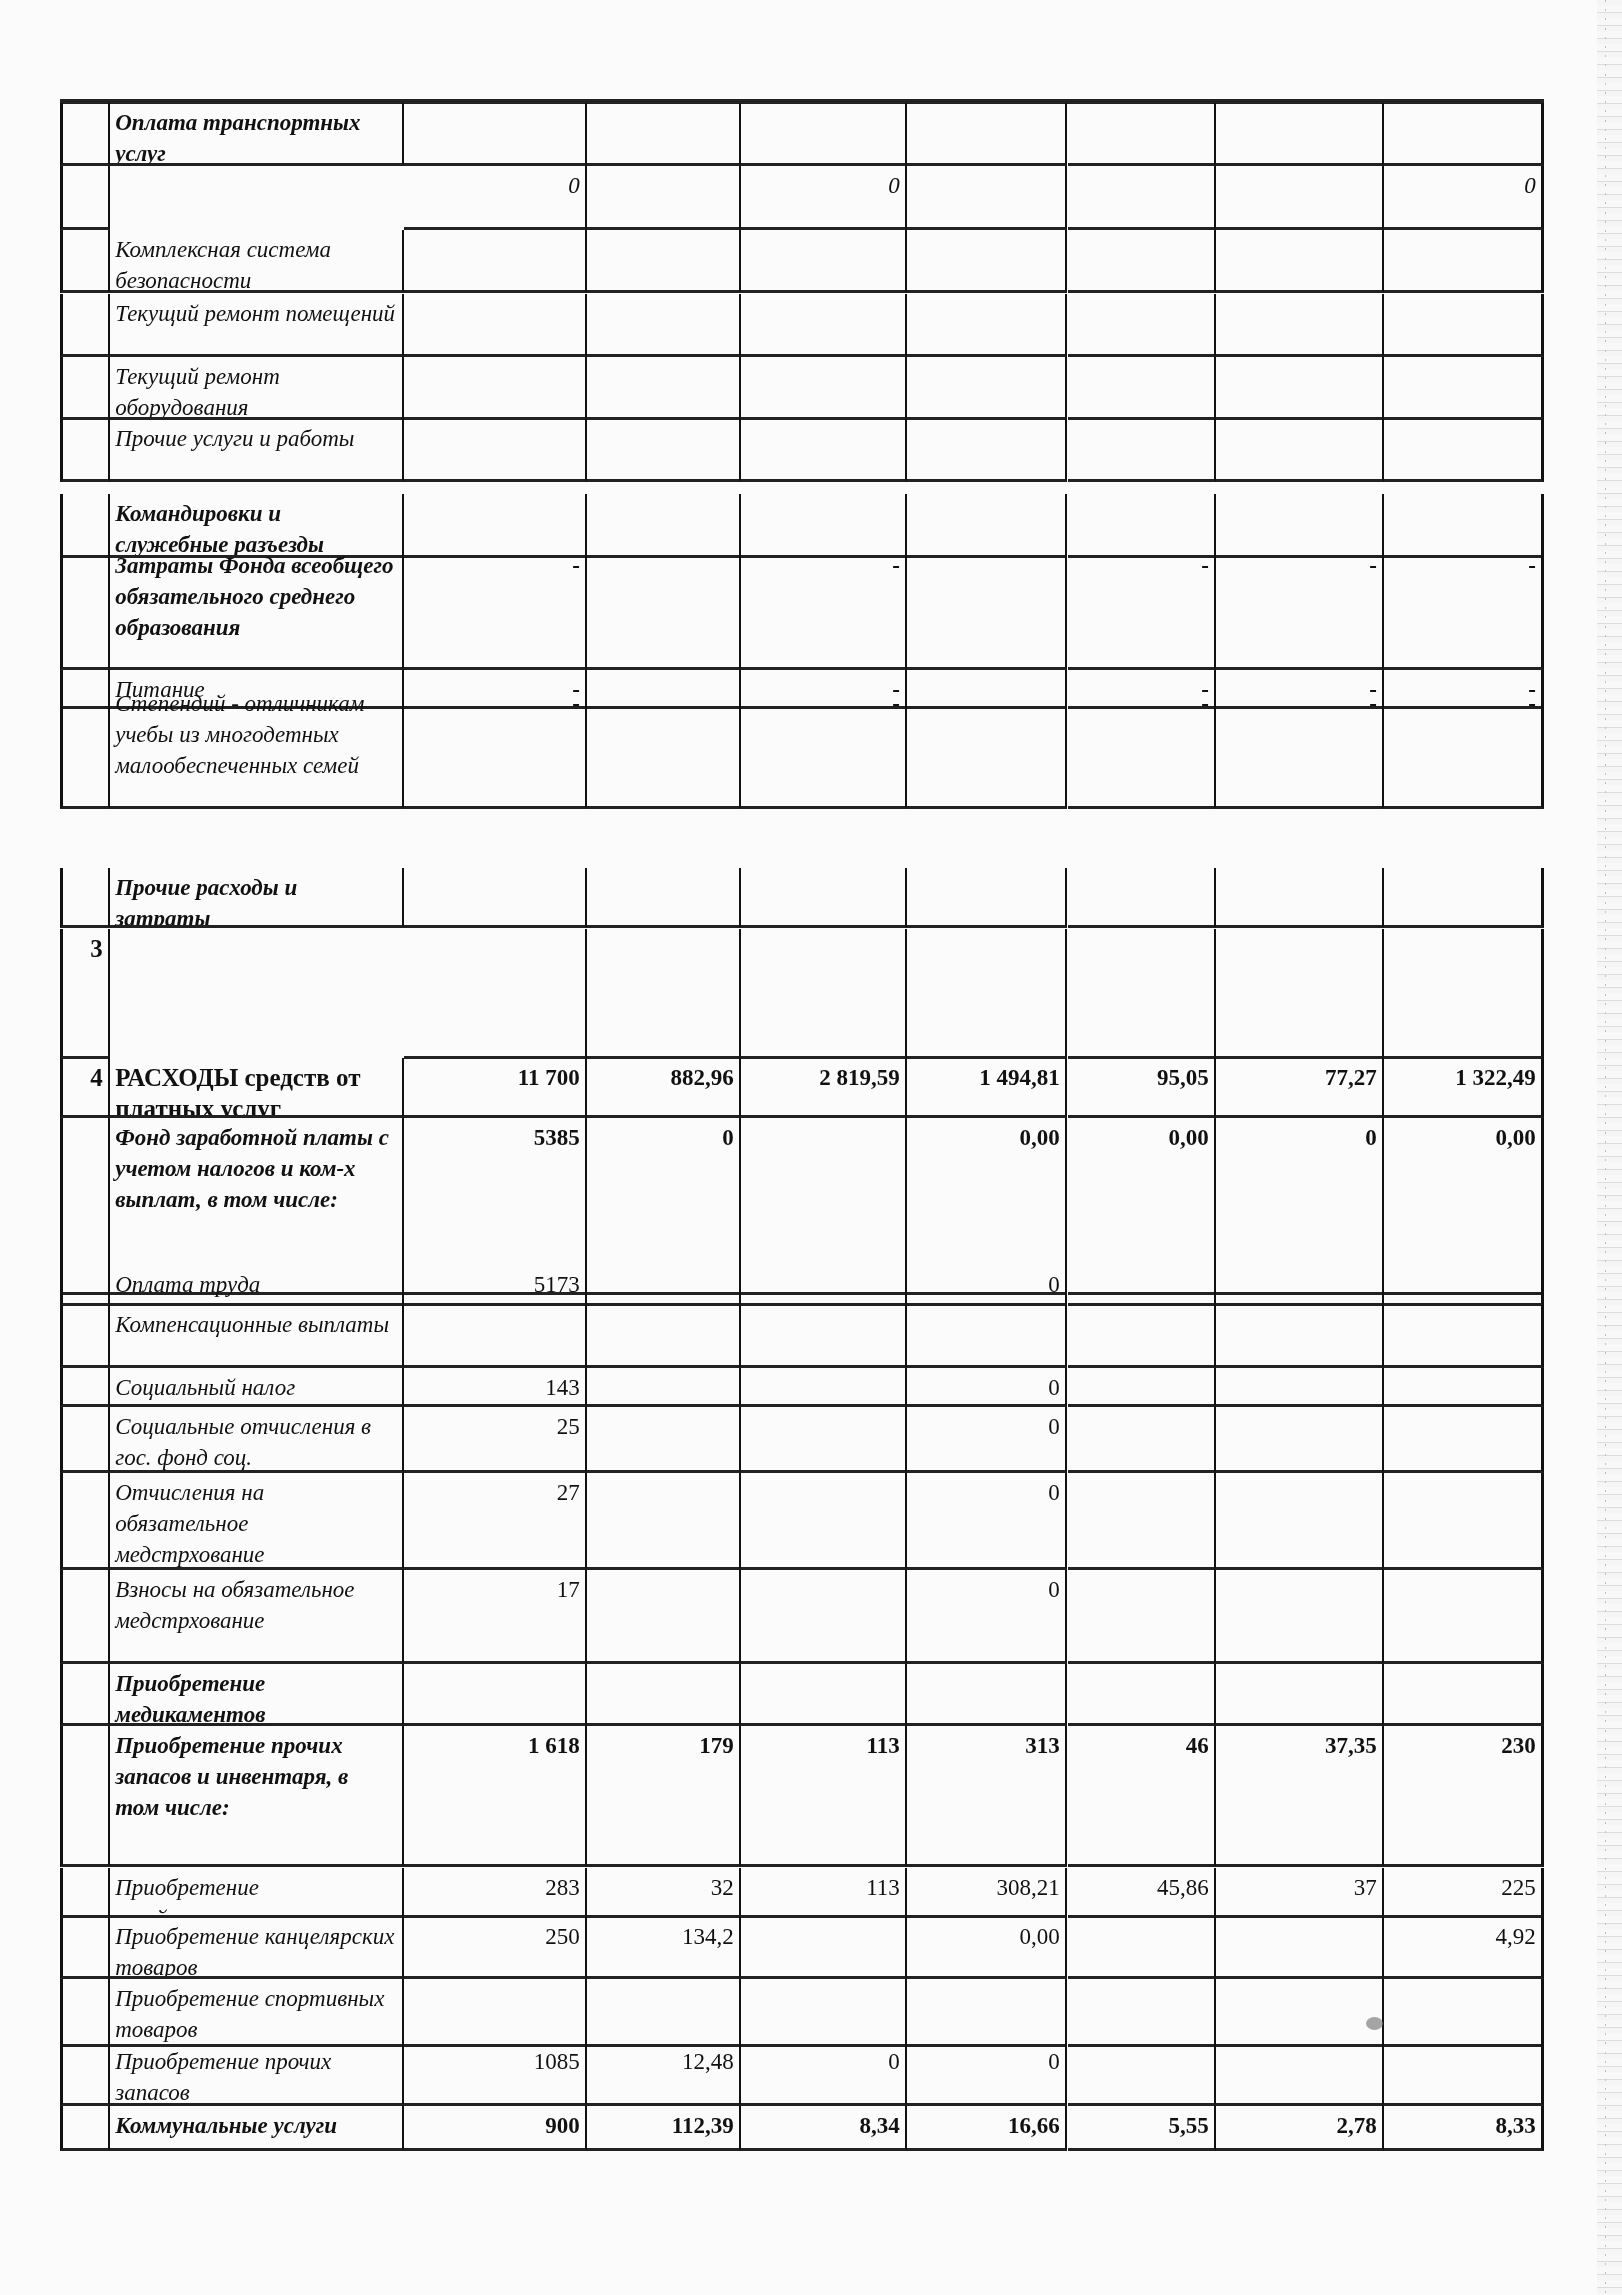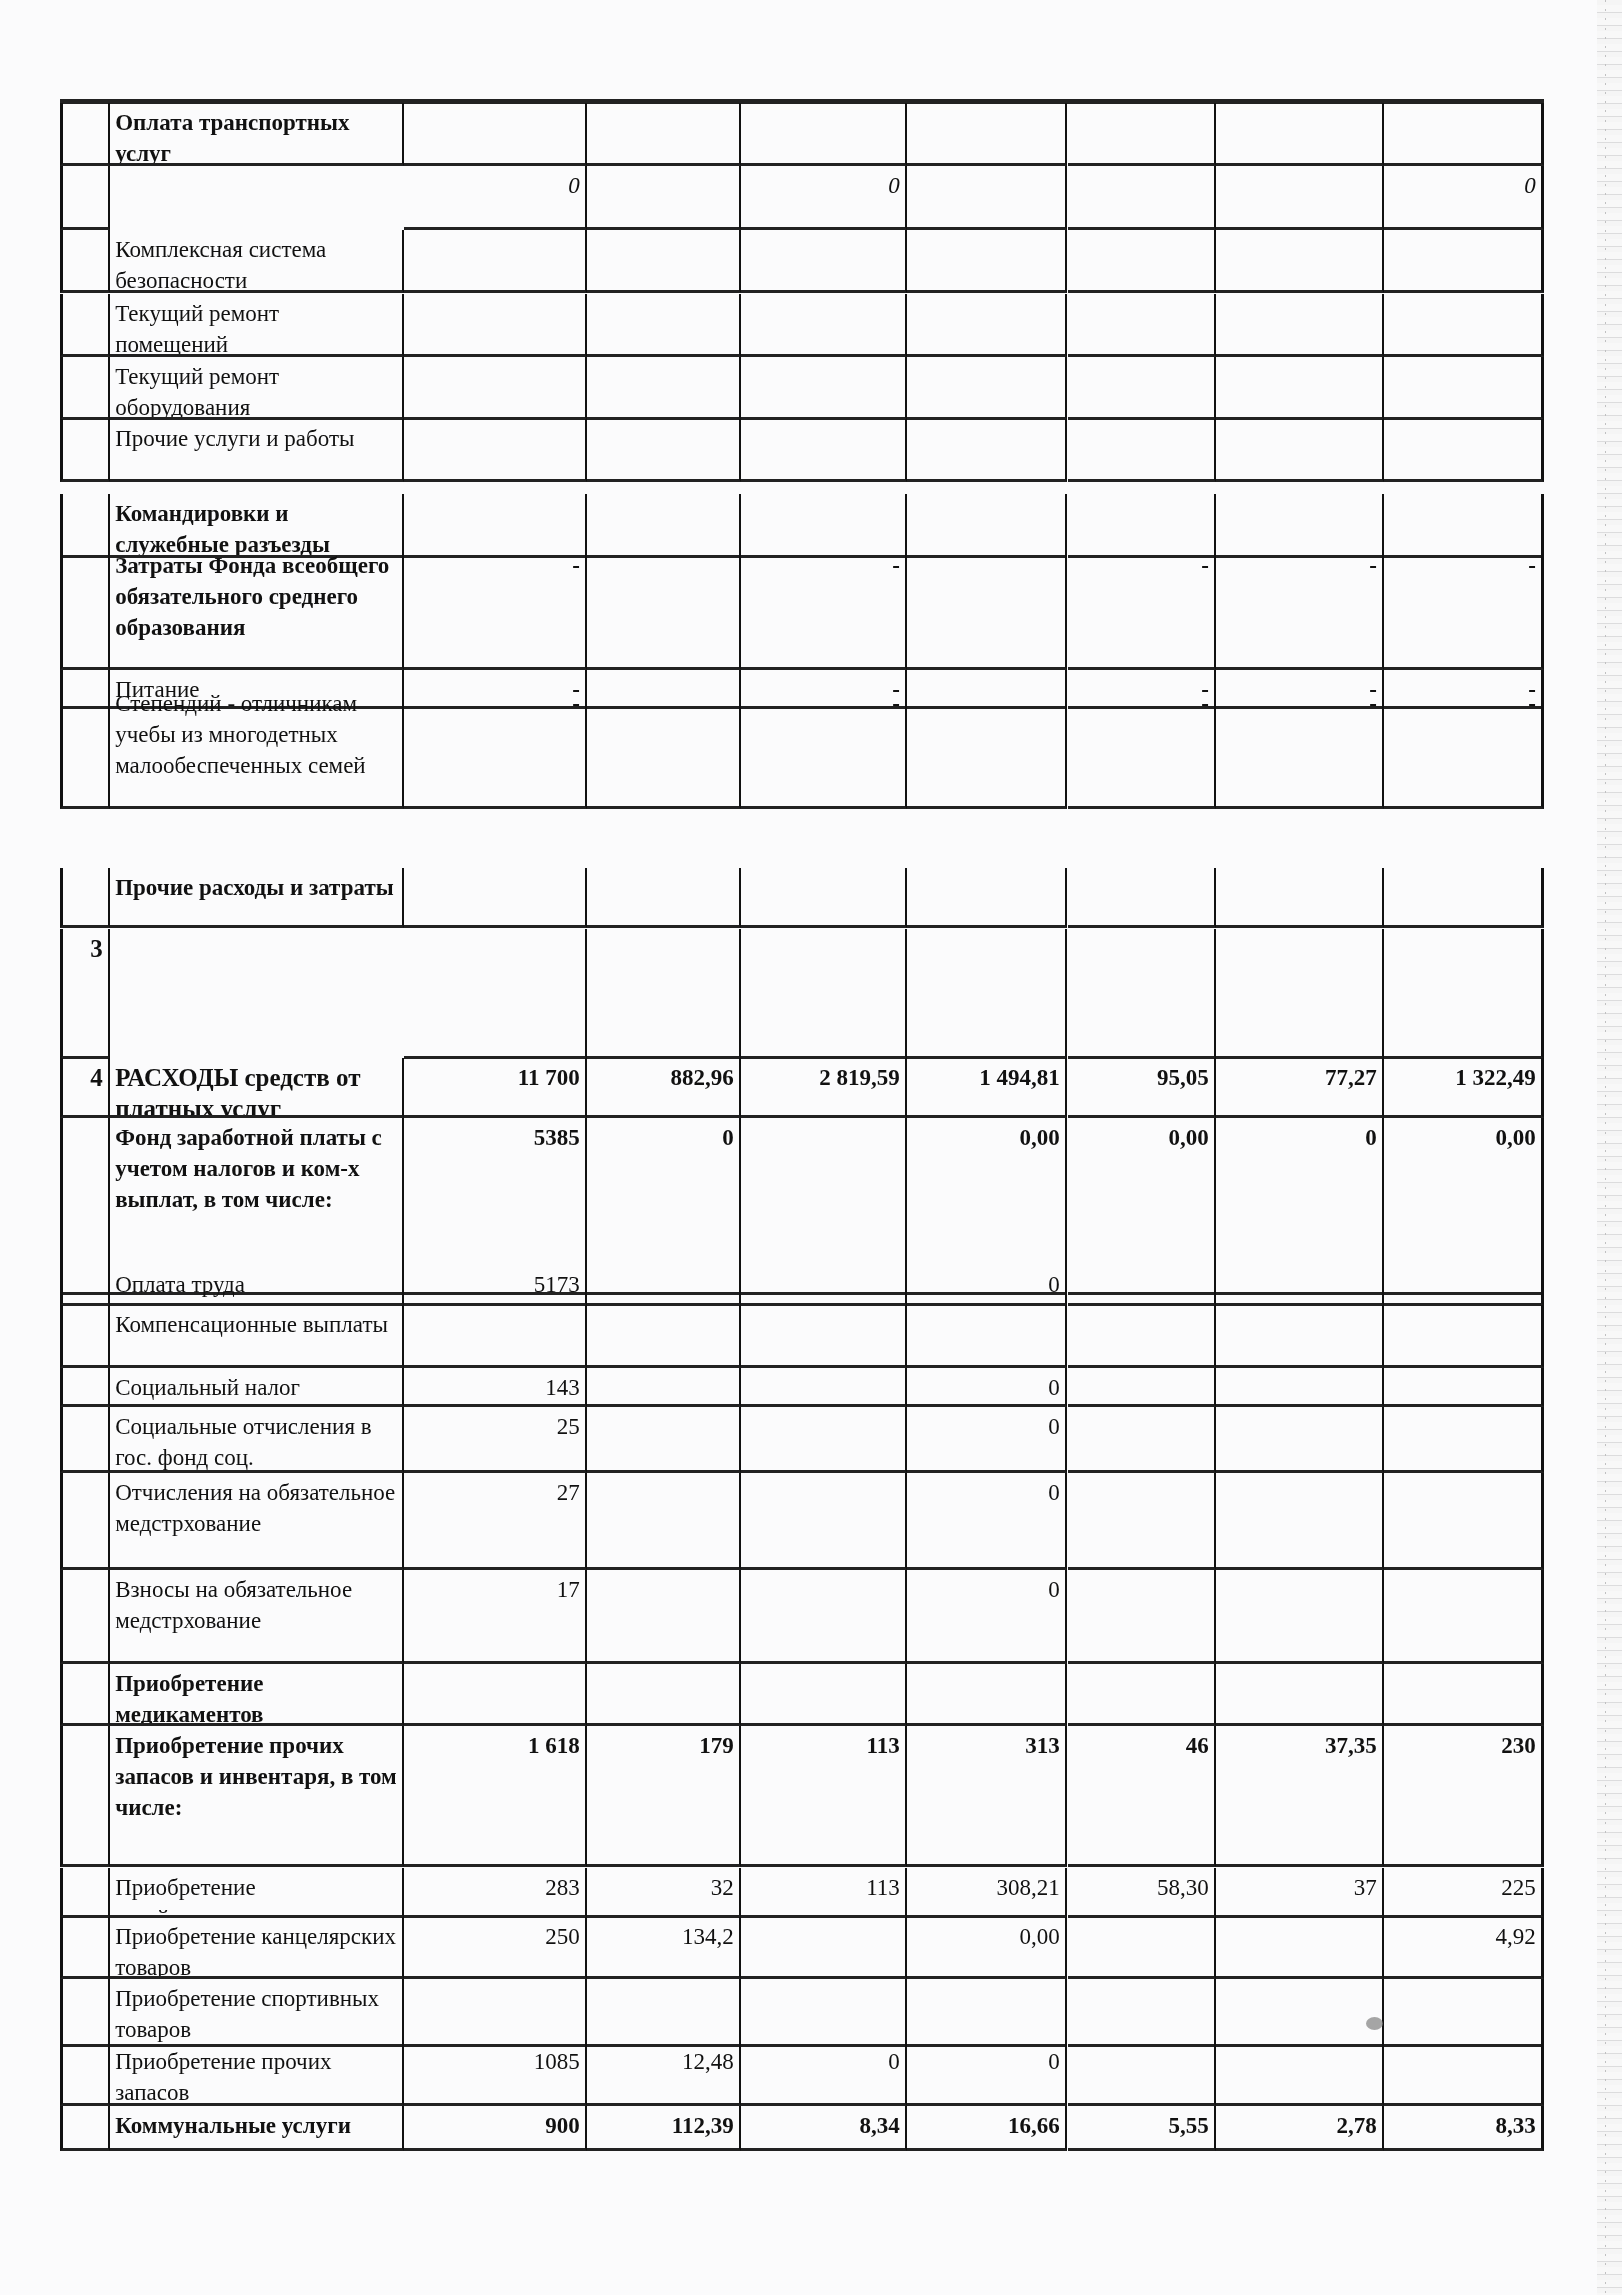--- a/index.html
+++ b/index.html
@@ -21,21 +21,21 @@
   #tbl { position: absolute; left: 0; top: 0; }
   .row { position: absolute; left: 60px; width: 1484px; }
   .cell {
     position: absolute; top: 0; bottom: 0; box-sizing: border-box;
     border-right: 2px solid #111; border-bottom: 3.9px solid #222;
     padding: 3.9px 5.2px 0 5.2px; overflow: hidden;
     font-size: 23px; line-height: 31px;
   }
   .cell.first { border-left: 3.3px solid #111; }
   .c-num { left: 0; width: 50px; text-align: right; font-weight: bold; font-size: 25px; padding-right: 5.2px; }
-  .c-label { left: 50px; width: 294px; text-align: left; }
+  .c-label { left: 50px; width: 294px; text-align: left; font-style: italic; }
   .c-v { text-align: right; }
   .c-v1 { left: 344px; width: 183px; }
   .c-v2 { left: 527px; width: 154px; }
   .c-v3 { left: 681px; width: 166px; }
   .c-v4 { left: 847px; width: 160px; }
   .c-v5 { left: 1008px; width: 148px; }
   .c-v6 { left: 1156px; width: 168px; }
   .c-v7 { left: 1324px; width: 160px; border-right-width: 3.3px; }
   .bi .c-label { font-weight: bold; }
   .bold .c-label { font-weight: bold; font-style: normal; font-size: 25px; }
@@ -290,21 +290,21 @@
       <div class="cell c-v c-v6">37,35</div>
       <div class="cell c-v c-v7">230</div>
     </div>
     <div class="row i " style="top: 1868px; height: 50px;">
       <div class="cell first c-num"></div>
       <div class="cell c-label">Приобретение хозяйственных товаров</div>
       <div class="cell c-v c-v1">283</div>
       <div class="cell c-v c-v2">32</div>
       <div class="cell c-v c-v3">113</div>
       <div class="cell c-v c-v4">308,21</div>
-      <div class="cell c-v c-v5">58,30</div>
+      <div class="cell c-v c-v5">45,86</div>
       <div class="cell c-v c-v6">37</div>
       <div class="cell c-v c-v7">225</div>
     </div>
     <div class="row i " style="top: 1917px; height: 62px;">
       <div class="cell first c-num"></div>
       <div class="cell c-label">Приобретение канцелярских товаров</div>
       <div class="cell c-v c-v1">250</div>
       <div class="cell c-v c-v2">134,2</div>
       <div class="cell c-v c-v3"></div>
       <div class="cell c-v c-v4">0,00</div>

